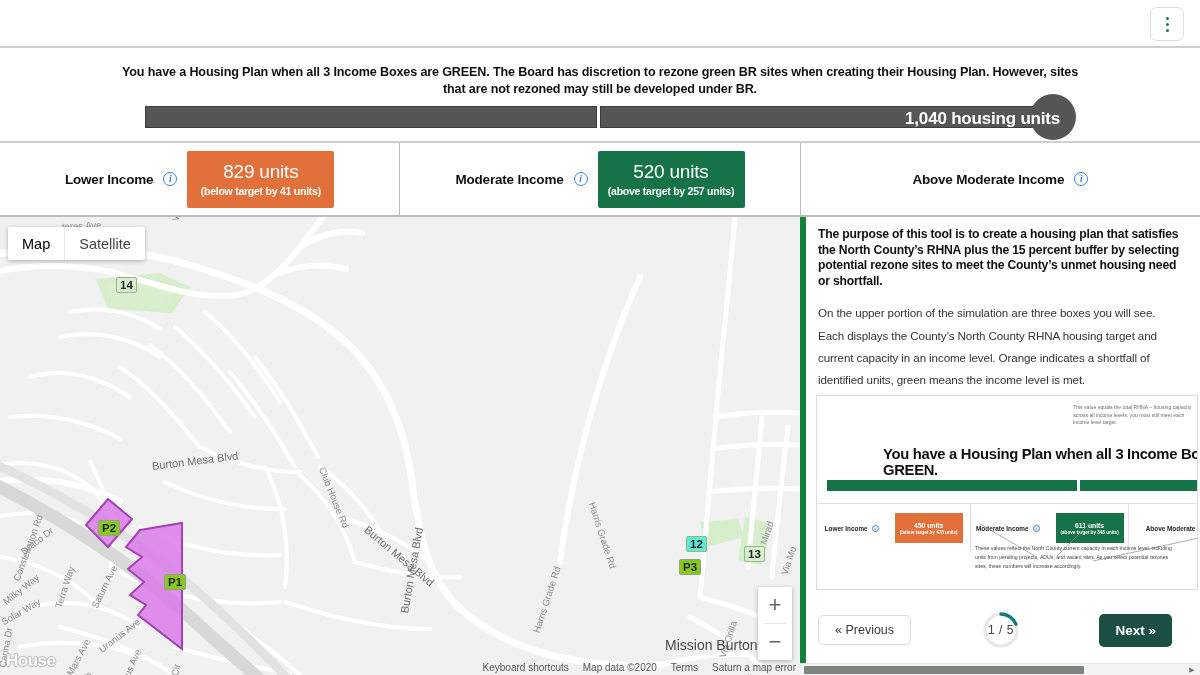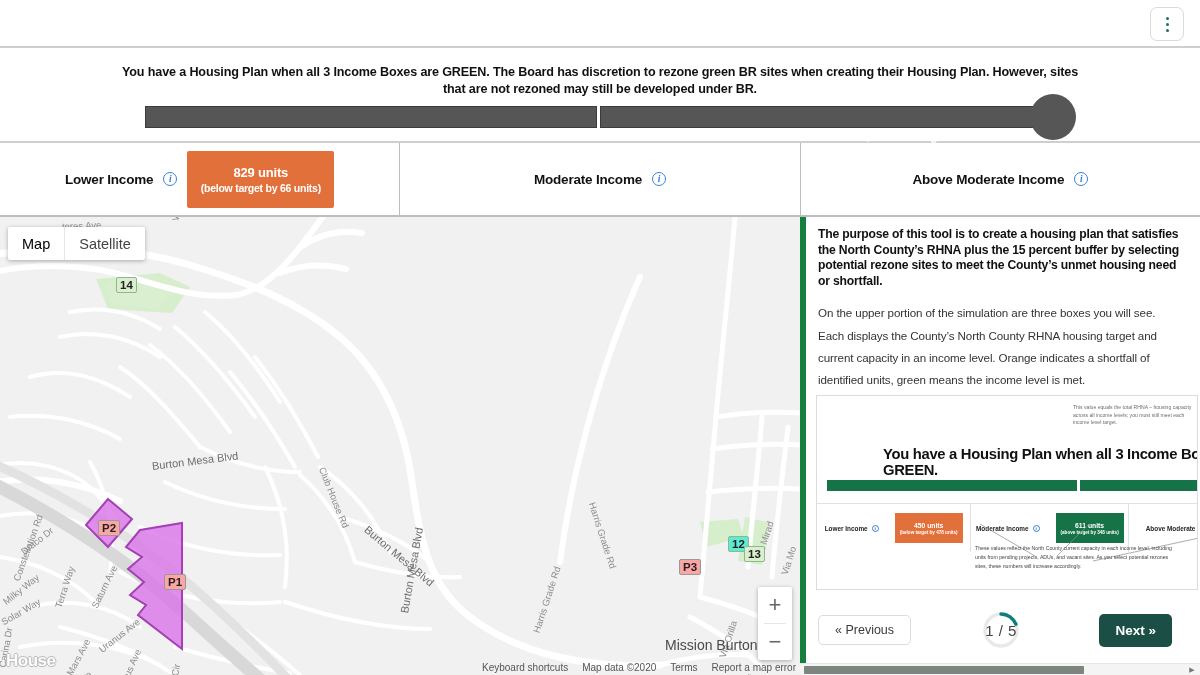--- a/index.html
+++ b/index.html
@@ -43,23 +43,23 @@
     background: #565656; border: 1px solid #3b3b3b;
   }
   .bar-seg.a { left: 145px; width: 452px; }
   .bar-seg.b { left: 600px; width: 460px; }
   .bar-knob {
     position: absolute; left: 1030px; top: -12px;
     width: 46px; height: 46px; border-radius: 50%; background: #565656;
   }
   .bar-label {
     position: absolute; left: 860px; top: 3px; width: 200px;
-    color: #fff; font-size: 12px; font-weight: bold; letter-spacing: -0.2px;
+    text-align: right;
+    color: #fff; font-size: 17px; font-weight: bold; letter-spacing: -0.2px;
     z-index: 4;
-    margin-top: 20px;
   }
 
   
   .income-row {
     position: absolute; left: 0; top: 143px; width: 1200px; height: 74px;
     background: #fff; border-bottom: 2px solid #bdbdbd;
     display: flex;
   }
   .income-cell {
     flex: 1 1 0; position: relative;
@@ -76,21 +76,21 @@
     width: 14px; height: 14px; border-radius: 50%;
     border: 1.3px solid #3a7fd5; color: #3a7fd5;
     font-size: 9.5px; font-weight: bold; font-style: italic;
     font-family: "Liberation Serif", serif; cursor: pointer; flex: none;
   }
   .units-box {
     width: 147px; height: 57px; border-radius: 2px;
     display: flex; flex-direction: column; align-items: center; justify-content: center;
     color: #fff; gap: 2px; cursor: pointer;
   }
-  .units-box .big { font-size: 13px; font-weight: bold; letter-spacing: -0.2px; }
+  .units-box .big { font-size: 19px; font-weight: normal; letter-spacing: -0.2px; }
   .units-box .sub { font-size: 10.5px; font-weight: bold; letter-spacing: -0.25px; }
 
   
   .map {
     position: absolute; left: 0; top: 217px; width: 800px; height: 458px;
     background: #f2f2f2; overflow: hidden;
   }
   .map-bg { position: absolute; inset: 0; background: #f1f1f1; }
   svg.mapsvg { position: absolute; inset: 0; width: 800px; height: 458px; }
 
@@ -129,21 +129,21 @@
   .map-attrib {
     position: absolute; right: 4px; bottom: 2px; z-index: 20;
     display: flex; gap: 14px; align-items: center;
     font-size: 10px; color: #555;
   }
   .map-attrib span { cursor: pointer; white-space: nowrap; }
   .map-attrib span.nolink { cursor: default; }
 
   .site-label {
     position: absolute; z-index: 12;
-    background: #fca5a5; border: 1px solid #999; border-radius: 2px;
+    background: #84cc16; border: 1px solid #999; border-radius: 2px;
     font-size: 11.5px; font-weight: bold; color: #222;
     padding: 0 3px; line-height: 14px; white-space: nowrap;
   }
   .place-label {
     position: absolute; z-index: 11;
     font-size: 14px; color: #4a4a4a; white-space: nowrap;
   }
   .street-label {
     position: absolute; z-index: 10;
     font-size: 9.5px; color: #8d8d8d; white-space: nowrap;
@@ -228,21 +228,21 @@
     position:absolute; right: 22px;
     padding: 9px 16px; background:#1b4f45; border:none; border-radius:5px;
     font-size: 13.5px; color:#fff; font-weight:bold; cursor:pointer;
     font-family:"Liberation Sans", sans-serif;
   }
   .step-ring {
     position:absolute; left: 176px; width: 38px; height: 38px;
   }
   .step-ring .txt {
     position:absolute; inset:0; display:flex; align-items:center; justify-content:center;
-    font-size: 15px; color:#444; letter-spacing: .5px;
+    font-size: 12px; color:#444; letter-spacing: .5px;
   }
 
   
   .vscroll {
     position: absolute; right: 0; top: 0; width: 14px; height: 458px;
     background: #f4f4f4; border-left: 1px solid #e0e0e0;
   }
   .vscroll .arrow-t, .vscroll .arrow-b {
     position:absolute; left:0; width:14px; height:14px;
     display:flex; align-items:center; justify-content:center;
@@ -291,27 +291,31 @@
     </div>
   </div>
 
   <div class="income-row">
 
     <div class="income-cell">
       <span class="income-title">Lower Income</span>
       <span class="info-ico">i</span>
       <div class="units-box" style="background:#E2703A">
         <span class="big">829 units</span>
-        <span class="sub">(below target by 66 units)</span>
+        <span class="sub">(below target by 41 units)</span>
       </div>
     </div>
 
     <div class="income-cell">
       <span class="income-title">Moderate Income</span>
       <span class="info-ico">i</span>
+      <div class="units-box" style="background:#157347">
+        <span class="big">520 units</span>
+        <span class="sub">(above target by 257 units)</span>
+      </div>
     </div>
 
     <div class="income-cell">
       <span class="income-title">Above Moderate Income</span>
       <span class="info-ico">i</span>
     </div>
   </div>
 
   <div class="map">
     <div class="map-bg"></div>
@@ -424,21 +428,21 @@
     <div class="street-label" style="left:740px; top:488px; transform:rotate(-72deg)">Via Semi</div>
 
     <div class="street-label" style="left:62px; top:4px; transform:rotate(-3deg)">teres Ave</div>
     <div class="street-label" style="left:175px; top:-2px; transform:rotate(-78deg)">Way</div>
 
     <div class="place-label" style="left:665px; top:420px">Mission Burton</div>
 
     <div class="site-label" style="left:116px; top:60px; background:#d9efd0; border-color:#8fb886">14</div>
     <div class="site-label" style="left:98px; top:303px">P2</div>
     <div class="site-label" style="left:164px; top:357px">P1</div>
-    <div class="site-label" style="left:728px; top:319px; background:#5eead4; border-color:#8fb886">12</div>
+    <div class="site-label" style="left:686px; top:319px; background:#5eead4; border-color:#8fb886">12</div>
     <div class="site-label" style="left:744px; top:329px; background:#d9efd0; border-color:#8fb886">13</div>
     <div class="site-label" style="left:679px; top:342px">P3</div>
 
     <div class="maptypectl">
       <div class="active">Map</div>
       <div class="sep"></div>
       <div>Satellite</div>
     </div>
 
     <div class="zoomctl">
@@ -446,21 +450,21 @@
       <div class="divider"></div>
       <button>−</button>
     </div>
 
     <div class="google-logo">House</div>
 
     <div class="map-attrib">
       <span>Keyboard shortcuts</span>
       <span class="nolink">Map data ©2020</span>
       <span>Terms</span>
-      <span>Report a map error</span>
+      <span>Saturn a map error</span>
     </div>
   </div>
 
   <div class="panel">
     <div class="panel-inner">
 
       <div class="panel-body">
         <div class="p-bold">The purpose of this tool is to create a housing plan that satisfies the North County’s RHNA plus the 15 percent buffer by selecting potential rezone sites to meet the County’s unmet housing need or shortfall.</div>
         <div class="p-norm">On the upper portion of the simulation are three boxes you will see. Each displays the County’s North County RHNA housing target and current capacity in an income level. Orange indicates a shortfall of identified units, green means the income level is met.</div>
       </div>

